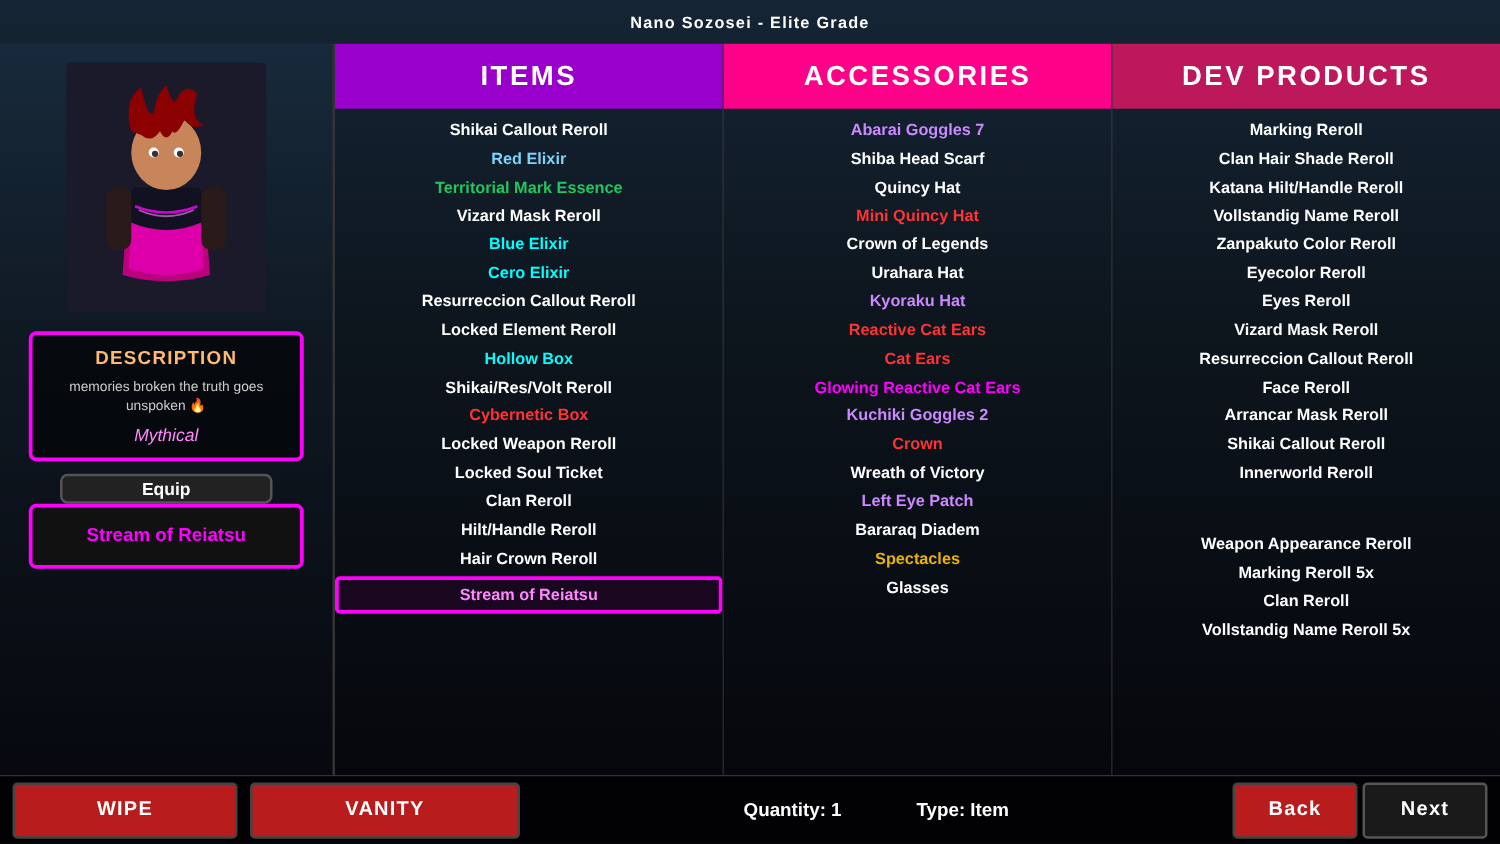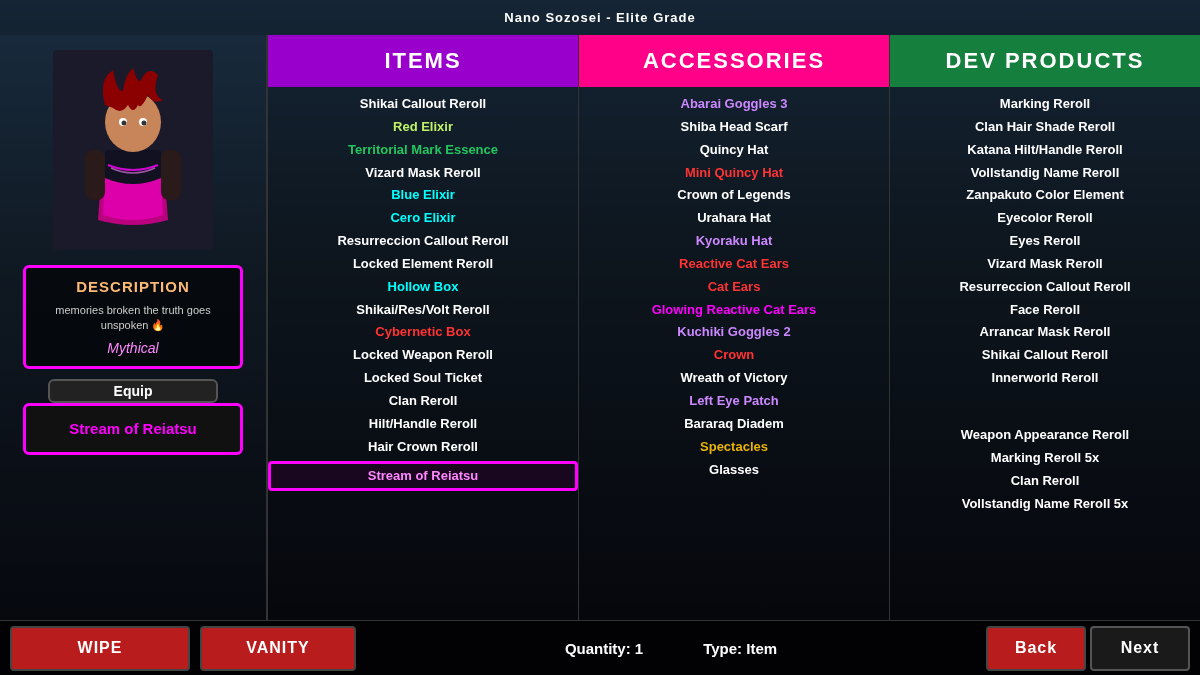--- a/index.html
+++ b/index.html
@@ -154,21 +154,21 @@
       align-items: center;
       justify-content: center;
       font-size: 22px;
       font-weight: 900;
       letter-spacing: 2px;
       color: #fff;
     }
 
     .column-header.items { background: #9900cc; }
     .column-header.accessories { background: #ff0088; }
-    .column-header.dev-products { background: #15803d; }
+    .column-header.dev-products { background: #be185d; }
 
     .column-content {
       flex: 1;
       overflow: hidden;
       padding: 6px 0;
       display: flex;
       flex-direction: column;
       align-items: center;
       background: rgba(0,0,0,0.5);
     }
@@ -216,21 +216,21 @@
       font-size: 16px;
       font-weight: 900;
       cursor: pointer;
       display: flex;
       align-items: center;
       justify-content: center;
       letter-spacing: 1px;
     }
 
     .bottom-btn.wipe { width: 180px; margin-left: 10px; }
-    .bottom-btn.vanity { width: 156px; margin-left: 10px; }
+    .bottom-btn.vanity { width: 216px; margin-left: 10px; }
     .bottom-btn.back { width: 100px; }
     .bottom-btn.next { width: 100px; background: #1a1a1a; border-color: #555; margin-right: 10px; }
 
     .bottom-info {
       flex: 1;
       display: flex;
       align-items: center;
       justify-content: center;
       gap: 60px;
     }
@@ -298,21 +298,21 @@
   </div>
 
   <div class="columns-area">
 
     <div class="column">
       <div class="column-header items">
         <span>ITEMS</span>
       </div>
       <div class="column-content" id="items-list">
           <div class="list-item" style="color: rgb(255, 255, 255);">Shikai Callout Reroll</div>
-          <div class="list-item" style="color: #bef264;">Red Elixir</div>
+          <div class="list-item" style="color: #7dd3fc;">Red Elixir</div>
           <div class="list-item" style="color: #22c55e;">Territorial Mark Essence</div>
           <div class="list-item" style="color: rgb(255, 255, 255);">Vizard Mask Reroll</div>
           <div class="list-item" style="color: rgb(0, 255, 255);">Blue Elixir</div>
           <div class="list-item" style="color: rgb(0, 255, 255);">Cero Elixir</div>
           <div class="list-item" style="color: rgb(255, 255, 255);">Resurreccion Callout Reroll</div>
           <div class="list-item" style="color: rgb(255, 255, 255);">Locked Element Reroll</div>
           <div class="list-item" style="color: rgb(0, 255, 255);">Hollow Box</div>
           <div class="list-item" style="color: rgb(255, 255, 255);">Shikai/Res/Volt Reroll</div>
           <div class="list-item" style="color: rgb(255, 51, 51);">Cybernetic Box</div>
           <div class="list-item" style="color: rgb(255, 255, 255);">Locked Weapon Reroll</div>
@@ -322,21 +322,21 @@
           <div class="list-item" style="color: rgb(255, 255, 255);">Hair Crown Reroll</div>
           <div class="list-item stream-highlight" style="color: rgb(255, 0, 255);">Stream of Reiatsu</div>
         </div>
     </div>
 
     <div class="column">
       <div class="column-header accessories">
         <span>ACCESSORIES</span>
       </div>
       <div class="column-content" id="accessories-list">
-          <div class="list-item" style="color: rgb(204, 136, 255);">Abarai Goggles 3</div>
+          <div class="list-item" style="color: rgb(204, 136, 255);">Abarai Goggles 7</div>
           <div class="list-item" style="color: rgb(255, 255, 255);">Shiba Head Scarf</div>
           <div class="list-item" style="color: rgb(255, 255, 255);">Quincy Hat</div>
           <div class="list-item" style="color: rgb(255, 51, 51);">Mini Quincy Hat</div>
           <div class="list-item" style="color: rgb(255, 255, 255);">Crown of Legends</div>
           <div class="list-item" style="color: rgb(255, 255, 255);">Urahara Hat</div>
           <div class="list-item" style="color: rgb(204, 136, 255);">Kyoraku Hat</div>
           <div class="list-item" style="color: rgb(255, 51, 51);">Reactive Cat Ears</div>
           <div class="list-item" style="color: rgb(255, 51, 51);">Cat Ears</div>
           <div class="list-item" style="color: rgb(255, 0, 255);">Glowing Reactive Cat Ears</div>
           <div class="list-item" style="color: rgb(204, 136, 255);">Kuchiki Goggles 2</div>
@@ -351,21 +351,21 @@
 
     <div class="column" style="border-right: none;">
       <div class="column-header dev-products">
         <span>DEV PRODUCTS</span>
       </div>
       <div class="column-content" id="devproducts-list">
           <div class="list-item" style="color: rgb(255, 255, 255);">Marking Reroll</div>
           <div class="list-item" style="color: rgb(255, 255, 255);">Clan Hair Shade Reroll</div>
           <div class="list-item" style="color: rgb(255, 255, 255);">Katana Hilt/Handle Reroll</div>
           <div class="list-item" style="color: rgb(255, 255, 255);">Vollstandig Name Reroll</div>
-          <div class="list-item" style="color: rgb(255, 255, 255);">Zanpakuto Color Element</div>
+          <div class="list-item" style="color: rgb(255, 255, 255);">Zanpakuto Color Reroll</div>
           <div class="list-item" style="color: rgb(255, 255, 255);">Eyecolor Reroll</div>
           <div class="list-item" style="color: rgb(255, 255, 255);">Eyes Reroll</div>
           <div class="list-item" style="color: rgb(255, 255, 255);">Vizard Mask Reroll</div>
           <div class="list-item" style="color: rgb(255, 255, 255);">Resurreccion Callout Reroll</div>
           <div class="list-item" style="color: rgb(255, 255, 255);">Face Reroll</div>
           <div class="list-item" style="color: rgb(255, 255, 255);">Arrancar Mask Reroll</div>
           <div class="list-item" style="color: rgb(255, 255, 255);">Shikai Callout Reroll</div>
           <div class="list-item" style="color: rgb(255, 255, 255);">Innerworld Reroll</div>
           <div class="list-item" style="color: rgb(255, 255, 255); margin-top: 34px;">Weapon Appearance Reroll</div>
           <div class="list-item" style="color: rgb(255, 255, 255);">Marking Reroll 5x</div>

